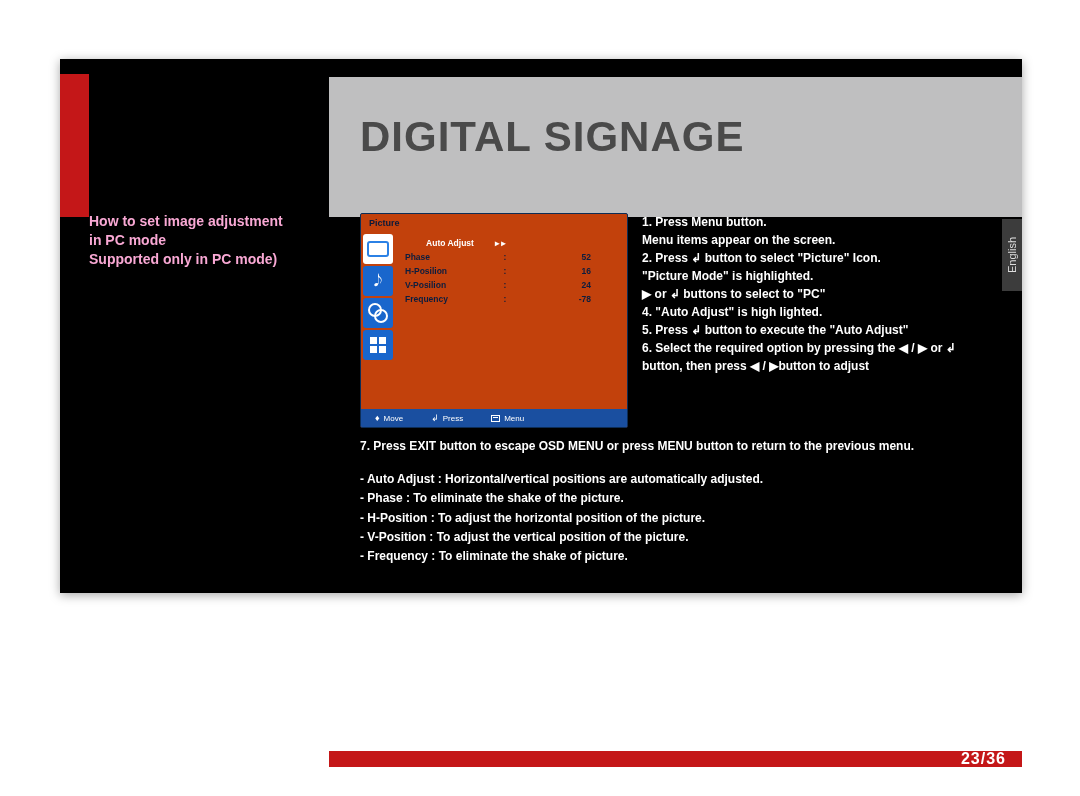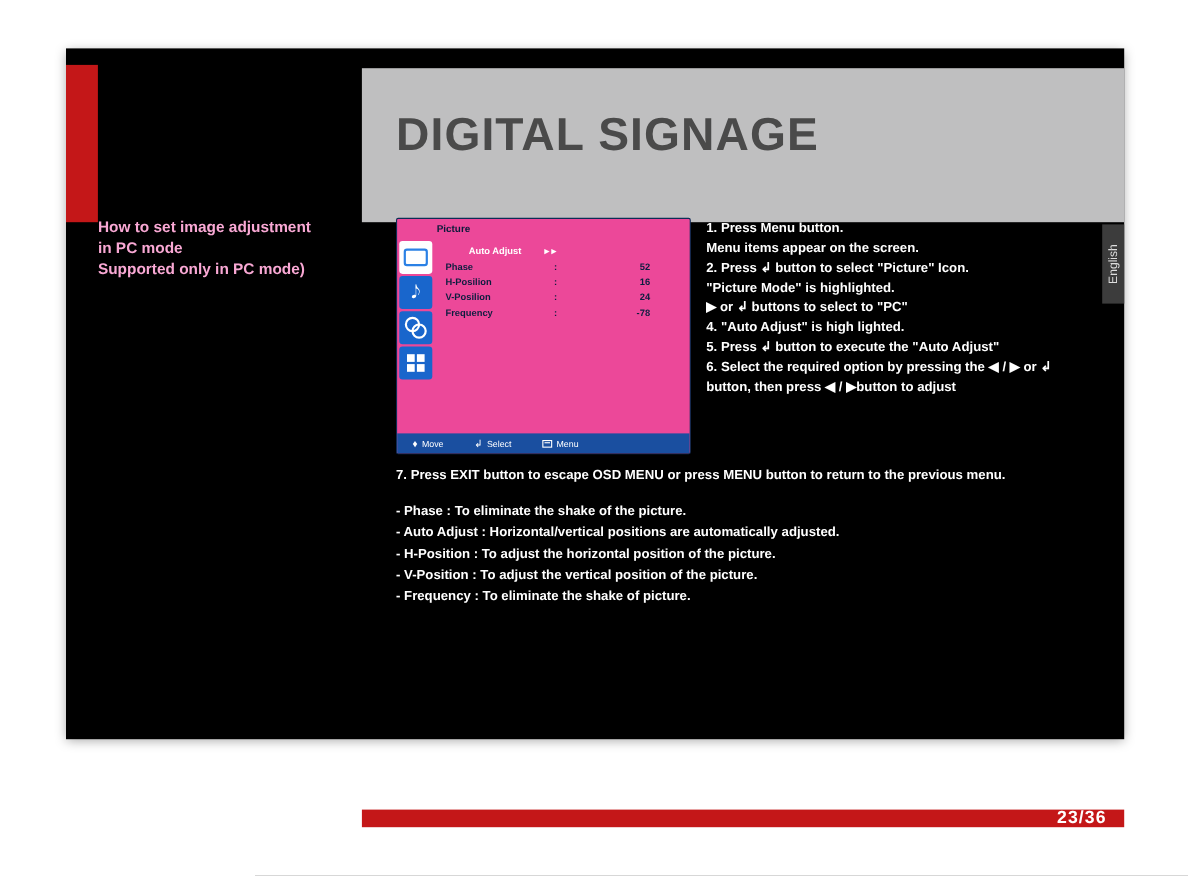--- a/index.html
+++ b/index.html
@@ -1,20 +1,20 @@
 <!DOCTYPE html>
 <html><head>
 <meta charset="utf-8">
 <style>
   * { box-sizing: border-box; margin: 0; padding: 0; }
   html, body { width: 1080px; height: 796px; background: #fff; font-family: Arial, Helvetica, sans-serif; }
   .page {
     position: absolute;
-    left: 60px; top: 44px;
-    width: 962px; height: 628px;
+    left: 60px; top: 59px;
+    width: 962px; height: 534px;
     background: #000;
     box-shadow: 0 2px 10px rgba(0,0,0,0.35);
     color: #fff;
   }
   .header-band {
     position: absolute;
     left: 269px; top: 18px;
     width: 693px; height: 140px;
     background: #bfbfc0;
   }
@@ -72,26 +72,25 @@
     transform: rotate(180deg);
     font-size: 11px;
     color: #ddd;
   }
 
   
   .osd {
     position: absolute;
     left: 300px; top: 154px;
     width: 268px; height: 215px;
-    background: #ec4899;
+    background: #c2410c;
     border: 1px solid #0d2d56;
     border-radius: 2px;
     overflow: hidden;
     font-size: 8.5px;
-    padding-left: 28px;
   }
   .osd .osd-title {
     color: #0b1a3a;
     font-weight: bold;
     padding: 4px 0 0 8px;
     font-size: 9px;
   }
   .osd-body {
     position: absolute;
     left: 0; top: 18px; right: 0; bottom: 18px;
@@ -253,21 +252,21 @@
         </div>
       </div>
     </div>
     <div class="osd-footer">
       <span class="item">
           <span class="glyph">♦</span>
           <span>Move</span>
         </span>
       <span class="item">
           <span class="glyph">↲</span>
-          <span>Select</span>
+          <span>Press</span>
         </span>
       <span class="item">
           <span class="menubox"></span>
           <span>Menu</span>
         </span>
     </div>
   </div>
 
   <div class="instr">
     <span class="row">1. Press Menu button.</span>
@@ -277,22 +276,22 @@
     <span class="row">    ▶ or ↲ buttons to select to "PC"</span>
     <span class="row">4.  "Auto Adjust"  is high lighted.</span>
     <span class="row">5. Press ↲ button to execute the "Auto Adjust"</span>
     <span class="row">6. Select the required option by pressing the ◀ / ▶ or ↲</span>
     <span class="row">    button, then press ◀ / ▶button to adjust</span>
   </div>
 
   <div class="cont">
     <div>7. Press EXIT button to escape OSD MENU or press MENU button to return to the previous menu.</div>
     <div class="block2">
+      <div>- Auto Adjust : Horizontal/vertical positions are automatically adjusted.</div>
       <div>- Phase : To eliminate the shake of the picture.</div>
-      <div>- Auto Adjust : Horizontal/vertical positions are automatically adjusted.</div>
       <div>- H-Position : To adjust the horizontal position of the picture.</div>
       <div>- V-Position  : To adjust the vertical position of the picture.</div>
       <div>- Frequency : To eliminate the shake of picture.</div>
     </div>
   </div>
 
   <div class="red-stripe-bottom"></div>
   <div class="page-number">23/36</div>
 
 </div>

